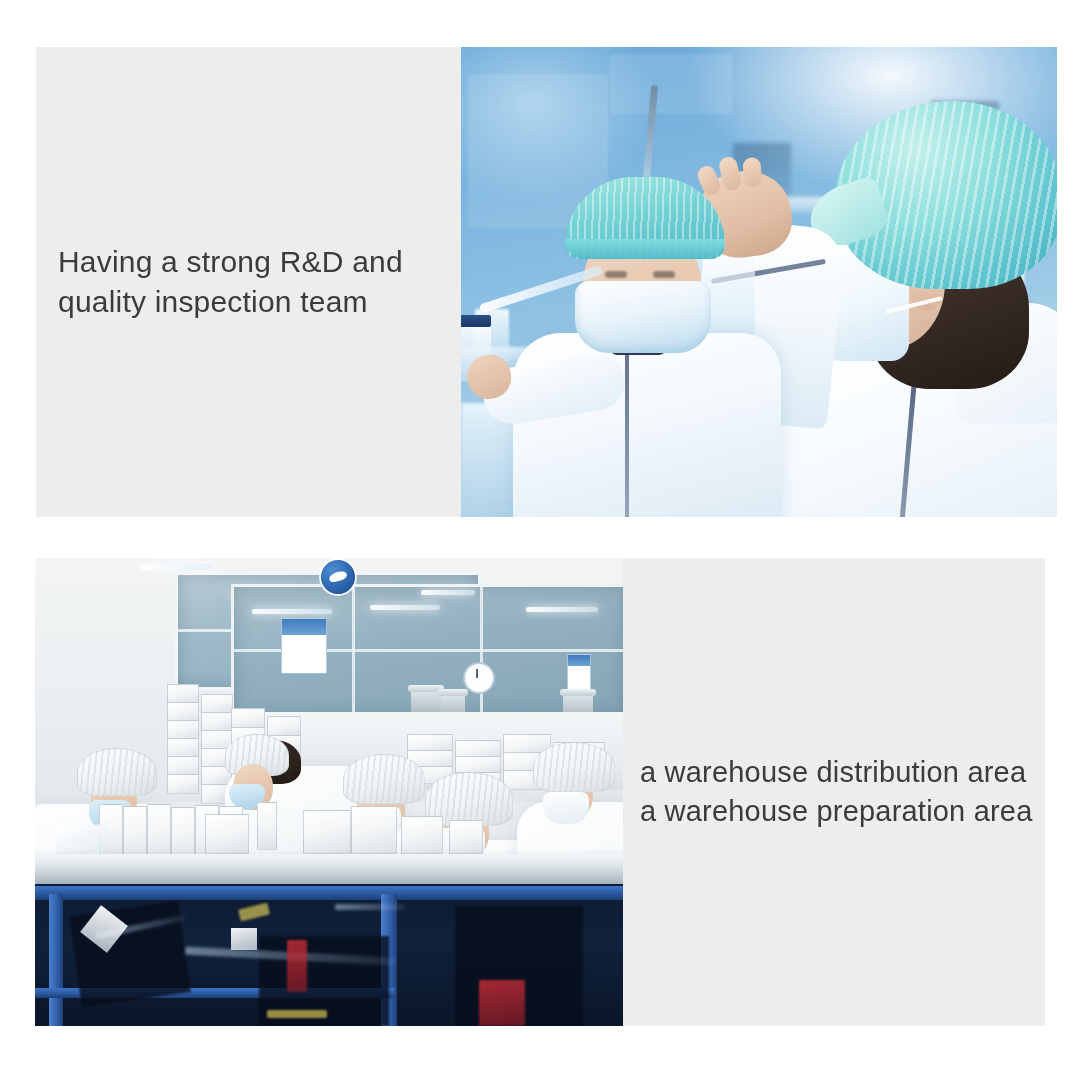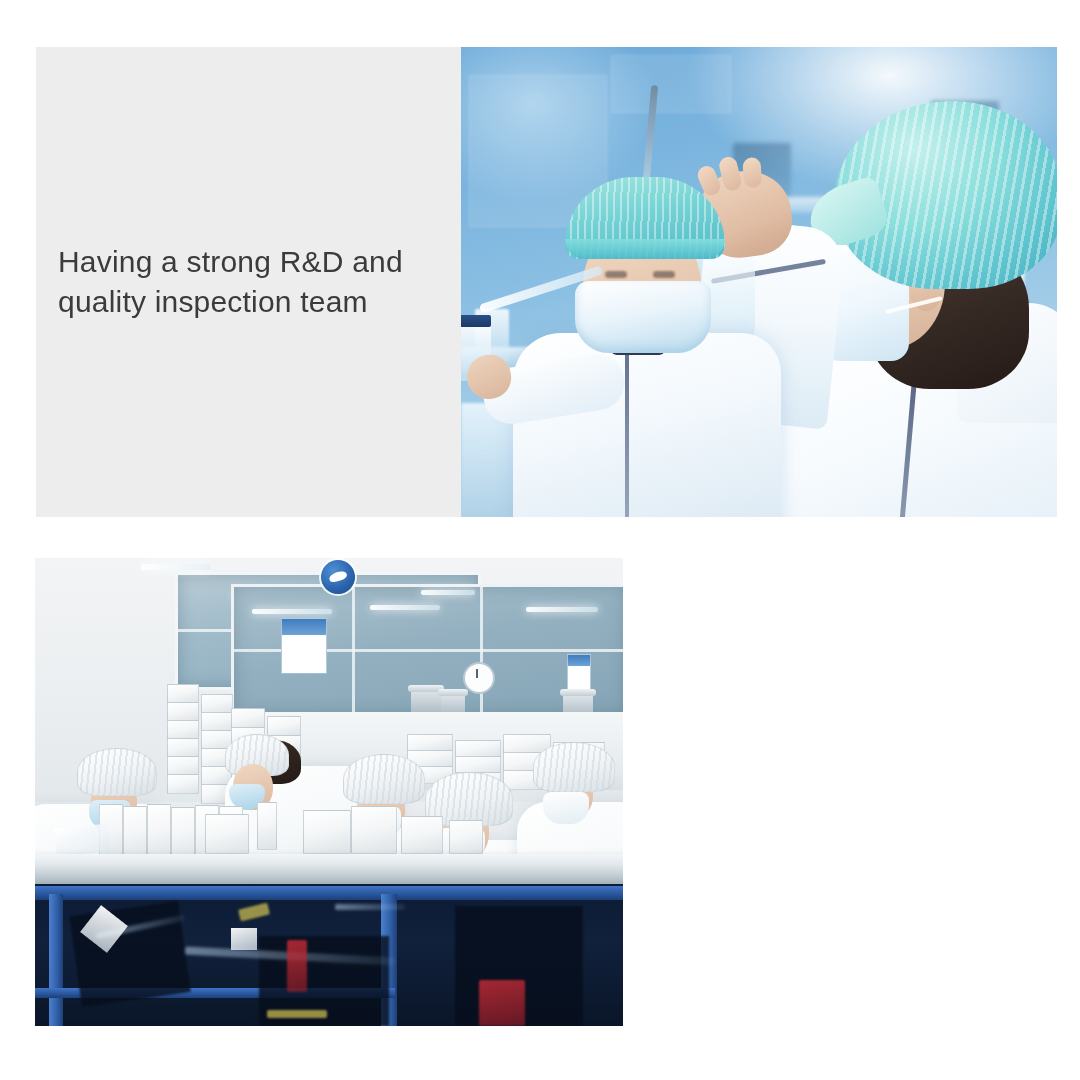--- a/index.html
+++ b/index.html
@@ -725,15 +725,19 @@
           <div class="white-paper" style="left:52px; top:28px; width:34px; height:34px; transform:rotate(38deg);"></div>
           <div class="white-paper" style="left:196px; top:44px; width:26px; height:22px;"></div>
           <div class="yellow-accent" style="left:204px; top:22px; width:30px; height:12px; transform:rotate(-14deg);"></div>
           <div class="yellow-accent" style="left:232px; top:126px; width:60px; height:8px;"></div>
           <div class="red-accent" style="left:252px; top:56px; width:20px; height:52px;"></div>
           <div class="red-accent" style="left:444px; top:96px; width:46px; height:46px;"></div>
         </div>
       </div>
     </div>
 
+    <div class="bottom-caption-panel">
+      <div class="caption-text">a warehouse distribution area
+a warehouse preparation area</div>
+    </div>
   </div>
 
 </div>
 
 </body></html>

